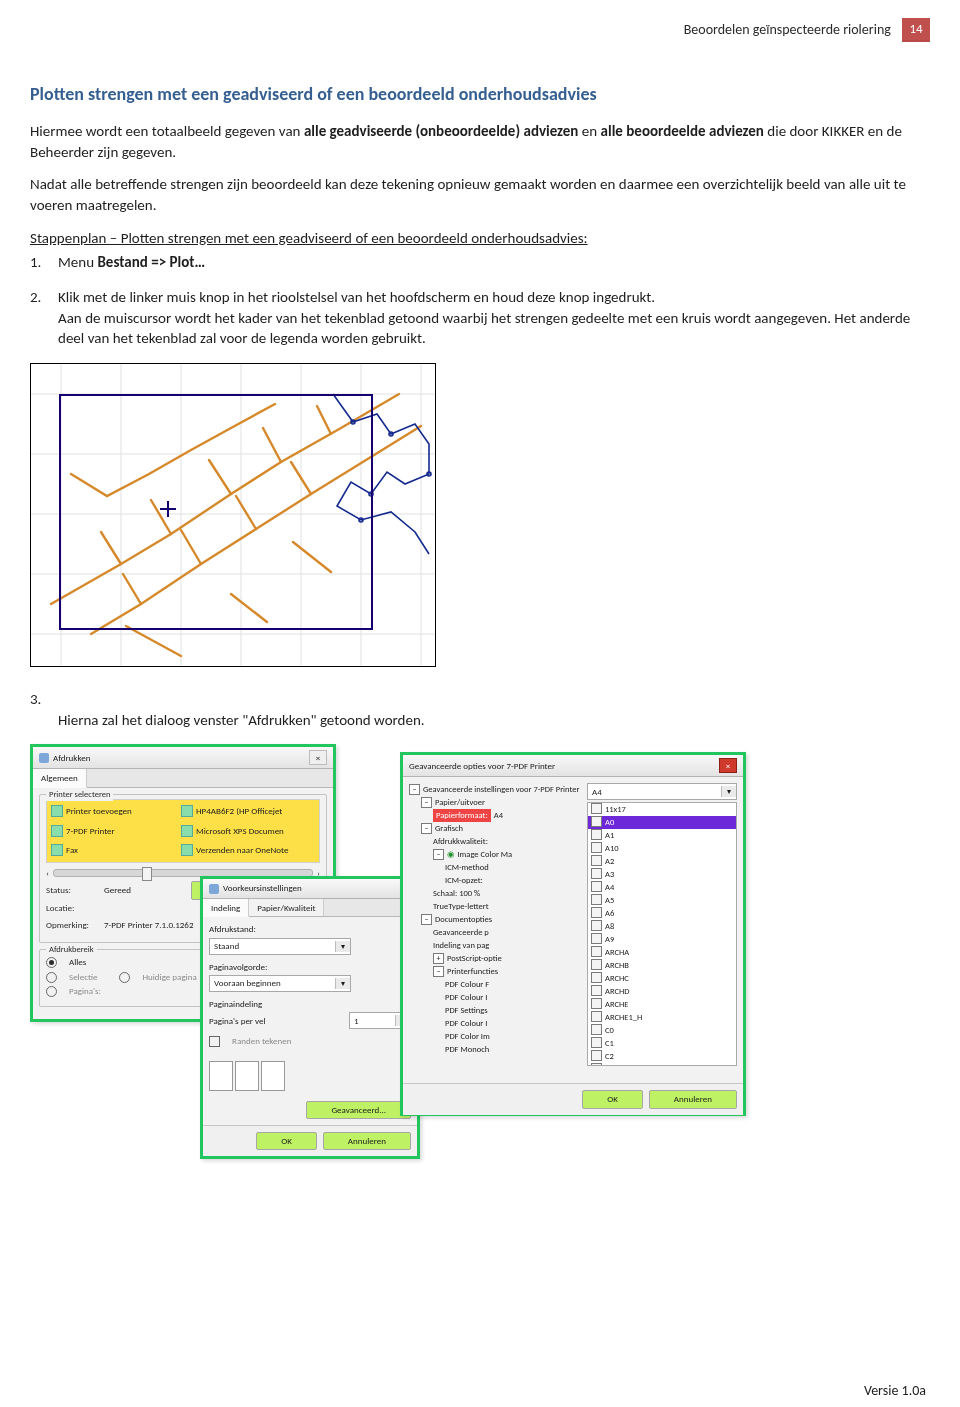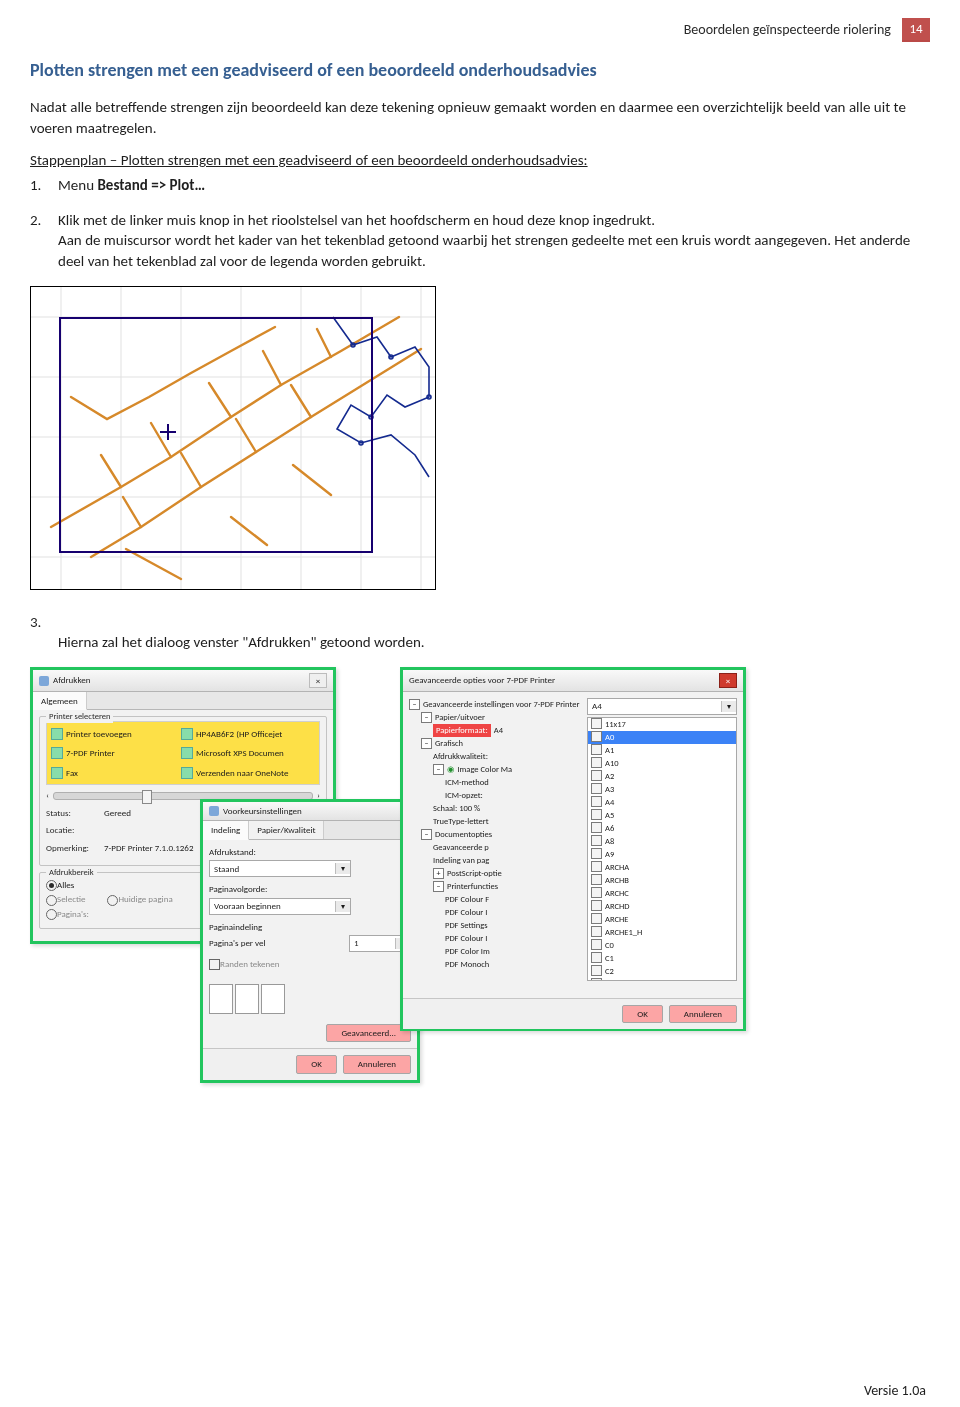--- a/index.html
+++ b/index.html
@@ -1,17 +1,17 @@
 <!DOCTYPE html>
 <html><head>
 <meta charset="utf-8">
 <style>
   html,body{margin:0;padding:0;background:#fff;color:#1f1f1f;font-family:Calibri,Arial,Helvetica,sans-serif;font-size:15px;line-height:1.38}
   .page{width:900px;margin:0 auto;padding:18px 30px 30px 30px;position:relative;min-height:1360px}
-  .running-head{position:relative;text-align:right;font-size:14px;margin-bottom:16px}
+  .running-head{position:relative;text-align:right;font-size:14px;margin-bottom:40px}
   .running-head span.title{display:inline-block;color:#2b2b2b;padding-right:8px;vertical-align:middle}
   .running-head .pgnum{display:inline-block;width:28px;height:22px;line-height:22px;text-align:center;color:#fff;background:#c0504d;border-bottom:2px solid #ba4a47;vertical-align:middle;font-size:13px}
   .section-title{color:#365f91;font-size:18px;font-weight:600;margin:0 0 14px 0}
   p{margin:0 0 12px 0}
   ol.steps{list-style:none;margin:0 0 12px 0;padding:0;counter-reset:step}
   ol.steps>li{counter-increment:step;margin:0 0 14px 0;padding-left:28px;position:relative}
   ol.steps>li::before{content:counter(step)".";position:absolute;left:0;top:0}
   .u{text-decoration:underline}
   .b{font-weight:600}
 
@@ -32,33 +32,33 @@
   .win .titlebar .close{margin-left:auto;width:16px;height:13px;text-align:center;font-size:9px;line-height:13px;background:#efefef;border:1px solid #bcbcbc}
   .win.red .titlebar .close{background:#cf3a2d;border-color:#8b2018;color:#fff}
   .win .body{padding:6px}
   .groupbox{border:1px solid #c3c3c3;border-radius:2px;padding:4px 6px 6px;margin-bottom:6px;position:relative;background:#f2f2f2}
   .groupbox>.legend{position:absolute;top:-6px;left:6px;background:#f2f2f2;padding:0 3px;font-size:8.5px;color:#2a2a2a}
   .tabstrip{display:flex;gap:0;margin:-6px -6px 6px -6px;background:#e7e7e7;border-bottom:1px solid #b7b7b7}
   .tabstrip .tab{padding:3px 8px 2px;font-size:9px;border-right:1px solid #ccc;background:#f2f2f2}
   .tabstrip .tab.active{background:#fbfbfb;border-bottom:1px solid #fbfbfb;margin-bottom:-1px}
   .row{display:flex;align-items:center;gap:4px;margin:2px 0}
   .row .lab{min-width:54px;color:#2b2b2b}
-  .btn{display:inline-block;padding:2px 14px;background:#fca5a5;border:1px solid #a6a6a6;border-radius:2px;font-size:9px}
-  .radio,.check{display:inline-flex;align-items:flex-end;gap:0}
+  .btn{display:inline-block;padding:2px 24px;background:#bef264;border:1px solid #a6a6a6;border-radius:2px;font-size:9px}
+  .radio,.check{display:inline-flex;align-items:center;gap:12px}
   .radio span.r{width:9px;height:9px;border:1px solid #666;border-radius:50%;display:inline-block;position:relative}
   .radio.on span.r::after{content:"";position:absolute;inset:2px;border-radius:50%;background:#2b2b2b}
   .check span.c{width:9px;height:9px;border:1px solid #666;display:inline-block}
   .dim{color:#8a8a8a}
   .combo{display:flex;align-items:center;border:1px solid #a8a8a8;background:#fff;height:15px}
   .combo .val{flex:1;padding:0 4px;font-size:9px}
   .combo .dd{width:14px;text-align:center;border-left:1px solid #bcbcbc;background:#eaeaea;font-size:8px}
   .listbox{background:#fff;border:1px solid #a8a8a8;max-height:262px;overflow:auto}
   .listbox .opt{display:flex;align-items:flex-start;gap:3px;padding:0 3px;font-size:8.5px;line-height:13px}
   .listbox .opt .pg{width:9px;height:9px;border:1px solid #7a7a7a;background:#f4f4f4}
-  .listbox .opt.sel{background:#3b82f6;color:#fff}
+  .listbox .opt.sel{background:#6d28d9;color:#fff}
   .tree{font-size:8.5px;line-height:13px}
   .tree .node{display:flex;align-items:center;gap:3px;white-space:nowrap}
   .tree .tw{width:9px;height:9px;border:1px solid #7a7a7a;display:inline-flex;align-items:center;justify-content:center;font-size:8px;background:#fff}
   .ind1{padding-left:12px}.ind2{padding-left:24px}.ind3{padding-left:36px}
   .footer{display:flex;justify-content:flex-end;gap:6px;padding:6px;background:#f0f0f0;border-top:1px solid #c6c6c6}
   .printerlist{display:flex;flex-wrap:wrap;gap:4px 14px;border:1px solid #cfcfcf;background:#fde047;padding:4px;height:54px;overflow:hidden;font-size:9px}
   .printerlist .item{display:flex;align-items:center;gap:3px;width:116px}
   .printerlist .item .pic{width:10px;height:10px;background:#8da;display:inline-block;border:1px solid #5a9}
   .slider{height:6px;background:#d7d7d7;border:1px solid #b0b0b0;border-radius:3px;position:relative;flex:1}
   .slider .knob{position:absolute;top:-3px;left:34%;width:8px;height:12px;background:#f4f4f4;border:1px solid #888}
@@ -71,20 +71,23 @@
 
 <div class="page">
 
   <div class="running-head">
     <span class="title">Beoordelen geïnspecteerde riolering</span>
     <span class="pgnum">14</span>
   </div>
 
   <h2 class="section-title">Plotten strengen met een geadviseerd of een beoordeeld onderhoudsadvies</h2>
 
+  <p>
+    <span>Hiermee wordt een totaalbeeld gegeven van </span><span class="b">alle geadviseerde (onbeoordeelde) adviezen </span><span>en </span><span class="b">alle beoordeelde adviezen </span><span>die door KIKKER en de Beheerder zijn gegeven.</span>
+  </p>
   <p>Nadat alle betreffende strengen zijn beoordeeld kan deze tekening opnieuw gemaakt worden en daarmee een overzichtelijk beeld van alle uit te voeren maatregelen.</p>
 
   <p class="u" style="margin-bottom:4px">Stappenplan – Plotten strengen met een geadviseerd of een beoordeeld onderhoudsadvies:</p>
 
   <ol class="steps">
     <li>
       <span>Menu </span><span class="b">Bestand =&gt; Plot…</span>
     </li>
     <li>
       <span>Klik met de linker muis knop in het rioolstelsel van het hoofdscherm en houd deze knop ingedrukt.</span><br>
@@ -268,21 +271,21 @@
           <div style="width:22px;height:28px;border:1px solid #999;background:#fff"></div>
         </div>
         <div style="text-align:right;margin-top:10px"><span class="btn">Geavanceerd...</span></div>
       </div>
       <div class="footer">
         <span class="btn">OK</span>
         <span class="btn">Annuleren</span>
       </div>
     </div>
 
-    <div class="win red overlay" style="left:370px;top:0;width:340px;height:358px">
+    <div class="win red overlay" style="left:370px;top:8px;width:340px;height:358px">
       <div class="titlebar">
         <span>Geavanceerde opties voor 7-PDF Printer</span>
         <span class="close">×</span>
       </div>
       <div class="body" style="display:flex;gap:4px;padding:6px 6px 0 6px;height:300px">
         <div class="tree" style="flex:1;overflow:hidden">
           <div class="node">
               <span class="tw">–</span>
               <span>Geavanceerde instellingen voor 7-PDF Printer</span>
             </div>

